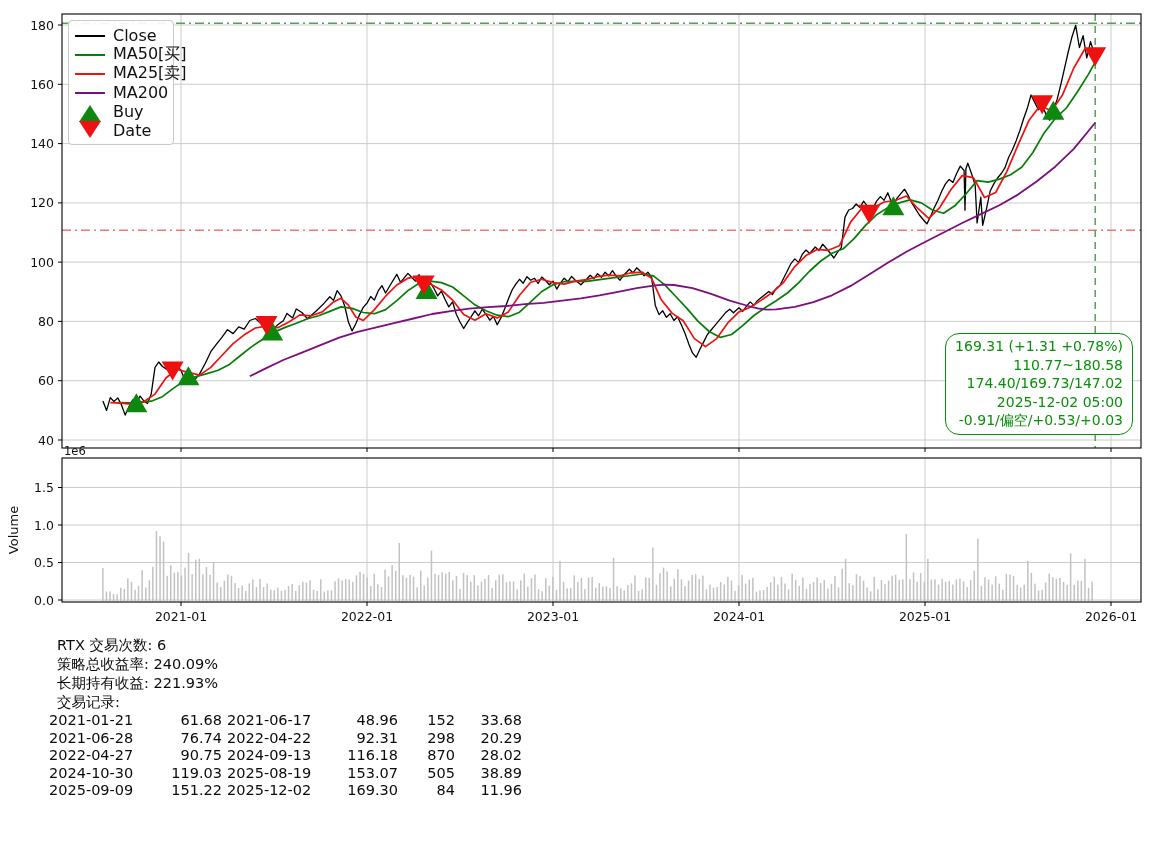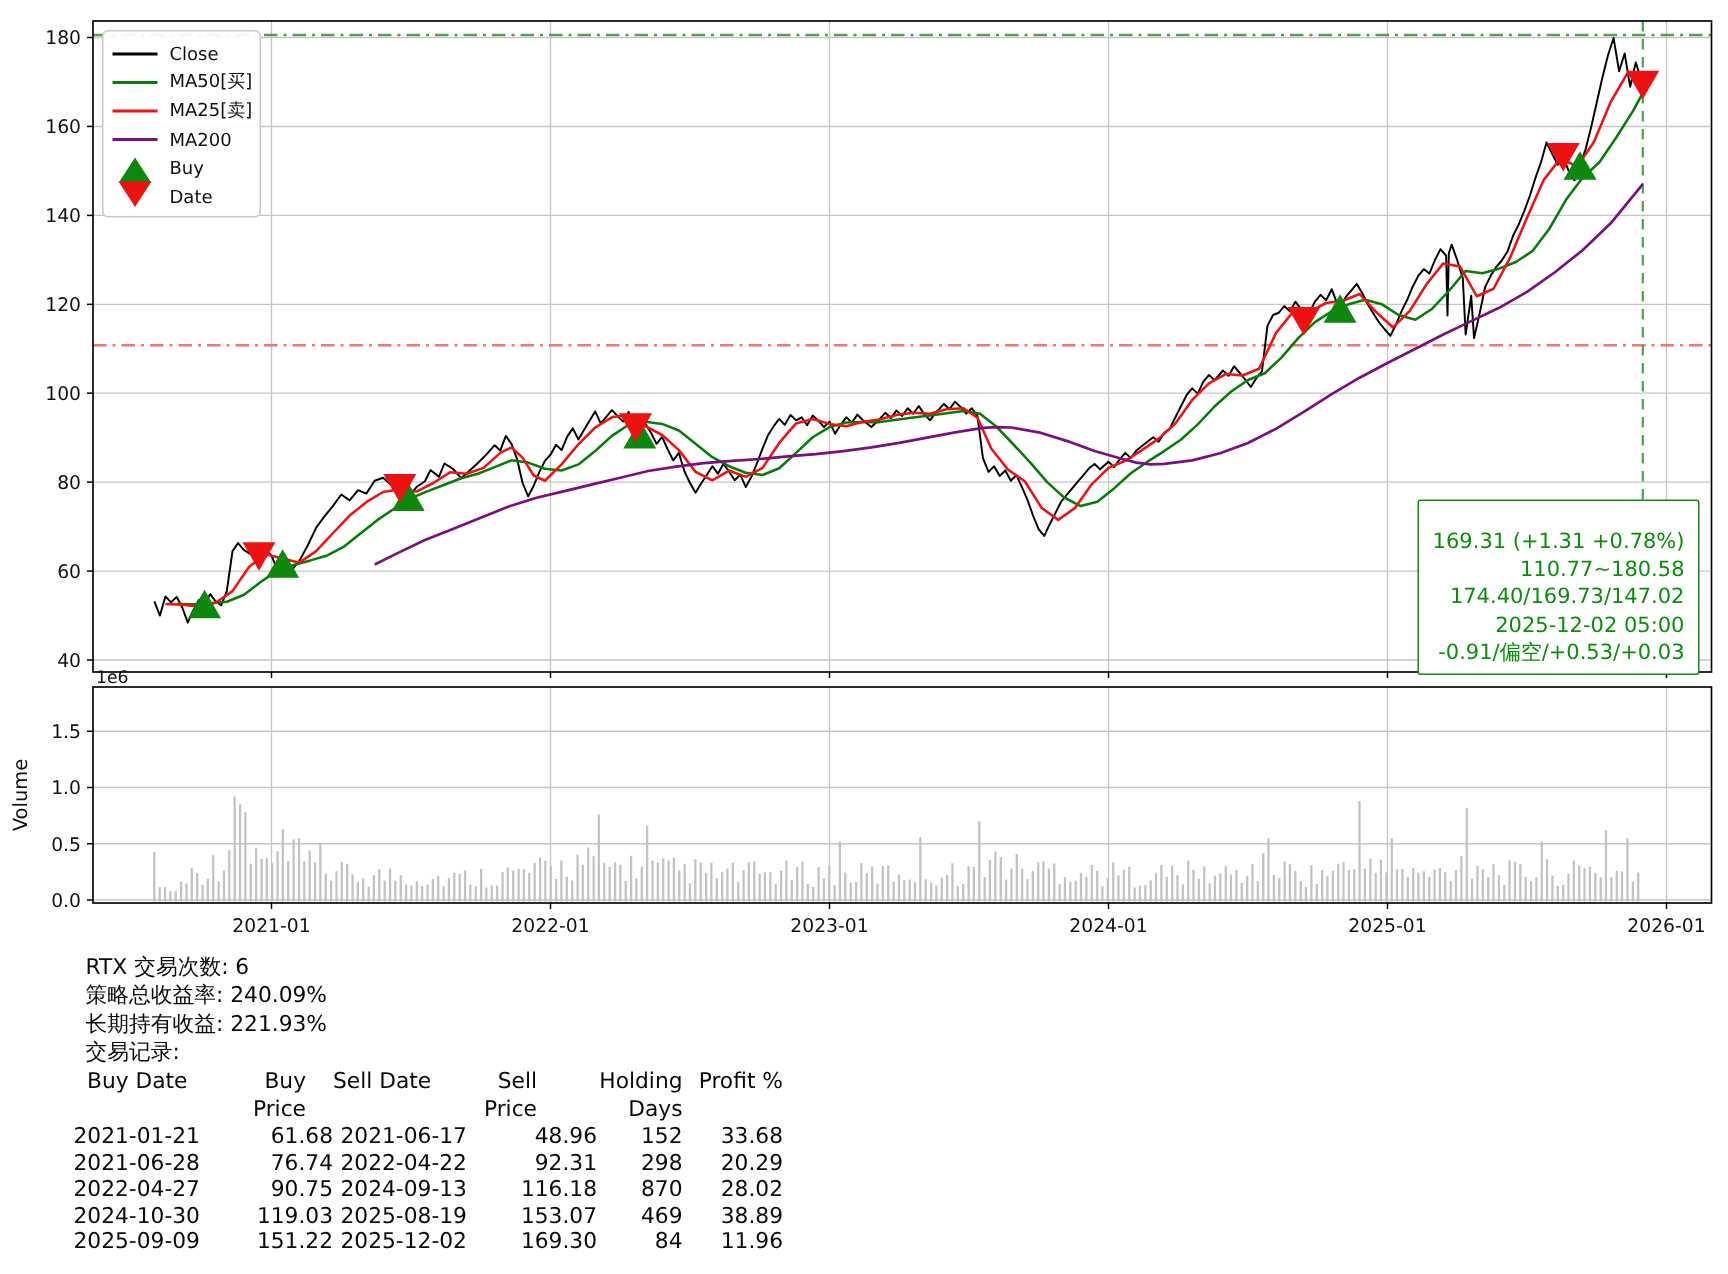--- a/index.html
+++ b/index.html
@@ -7,25 +7,25 @@
   .chart-wrap{position:absolute;left:0;top:0;width:1152px;height:632px;}
   svg{display:block;}
   
   .legend{position:absolute;left:68px;top:20px;width:106px;background:rgba(255,255,255,0.92);
           border:1px solid #c9c9c9;border-radius:4px;padding:5px 6px 4px 6px;box-sizing:border-box;}
   .legend-row{display:flex;align-items:center;height:19px;}
   .legend-sw{width:30px;display:flex;justify-content:center;align-items:center;flex:0 0 30px;}
   .legend-line{width:30px;height:0;border-top-width:2.5px;border-top-style:solid;}
   .tri-up{width:0;height:0;border-left:11px solid transparent;border-right:11px solid transparent;border-bottom:17px solid #0d870d;margin-bottom:-3px;}
   .tri-down{width:0;height:0;border-left:11px solid transparent;border-right:11px solid transparent;border-top:17px solid #ee1111;margin-top:-3px;}
-  .legend-label{margin-left:8px;font-size:12px;white-space:nowrap;}
+  .legend-label{margin-left:8px;font-size:16px;white-space:nowrap;}
   
-  .info-box{position:absolute;right:19px;top:333px;border:1.4px solid #0a8f0a;border-radius:2px;
+  .info-box{position:absolute;right:19px;top:333px;border:1.4px solid #0a8f0a;border-radius:14px;
             background:#fff;color:#0a8f0a;font-size:14px;line-height:18.6px;text-align:right;
-            padding:18px 9px 4px 9px;white-space:nowrap;}
+            padding:3px 9px 4px 9px;white-space:nowrap;}
   
   .summary{position:absolute;left:49px;top:636px;width:560px;font-size:14.5px;line-height:19px;color:#0b0b0b;}
   .summary .sline{padding-left:8px;white-space:pre;}
   .trow{display:grid;grid-template-columns:92px 81px 99px 77px 57px 67px;line-height:17.5px;}
   .thead{line-height:19px;}
   .trow .c1{text-align:left;}
   .trow .c2{text-align:right;}
   .trow .c3{text-align:left;padding-left:5px;}
   .trow .c4{text-align:right;}
   .trow .c5{text-align:right;}
@@ -463,28 +463,20 @@
       <div>2025-12-02 05:00</div>
       <div>-0.91/偏空/+0.53/+0.03</div>
     </div>
 </div>
 
 <div class="summary">
   <div class="sline">RTX 交易次数: 6</div>
   <div class="sline">策略总收益率: 240.09%</div>
   <div class="sline">长期持有收益: 221.93%</div>
   <div class="sline">交易记录:</div>
-  <div class="trow thead" id="thead">
-      <span class="c1">Buy Date</span>
-      <span class="c2">Buy Price</span>
-      <span class="c3">Sell Date</span>
-      <span class="c4">Sell Price</span>
-      <span class="c5">Holding Days</span>
-      <span class="c6">Profit %</span>
-    </div>
   <div id="tbody">
       <div class="trow">
         <span class="c1">2021-01-21</span>
         <span class="c2">61.68</span>
         <span class="c3">2021-06-17</span>
         <span class="c4">48.96</span>
         <span class="c5">152</span>
         <span class="c6">33.68</span>
       </div>
       <div class="trow">
@@ -501,21 +493,21 @@
         <span class="c3">2024-09-13</span>
         <span class="c4">116.18</span>
         <span class="c5">870</span>
         <span class="c6">28.02</span>
       </div>
       <div class="trow">
         <span class="c1">2024-10-30</span>
         <span class="c2">119.03</span>
         <span class="c3">2025-08-19</span>
         <span class="c4">153.07</span>
-        <span class="c5">469</span>
+        <span class="c5">505</span>
         <span class="c6">38.89</span>
       </div>
       <div class="trow">
         <span class="c1">2025-09-09</span>
         <span class="c2">151.22</span>
         <span class="c3">2025-12-02</span>
         <span class="c4">169.30</span>
         <span class="c5">84</span>
         <span class="c6">11.96</span>
       </div>

